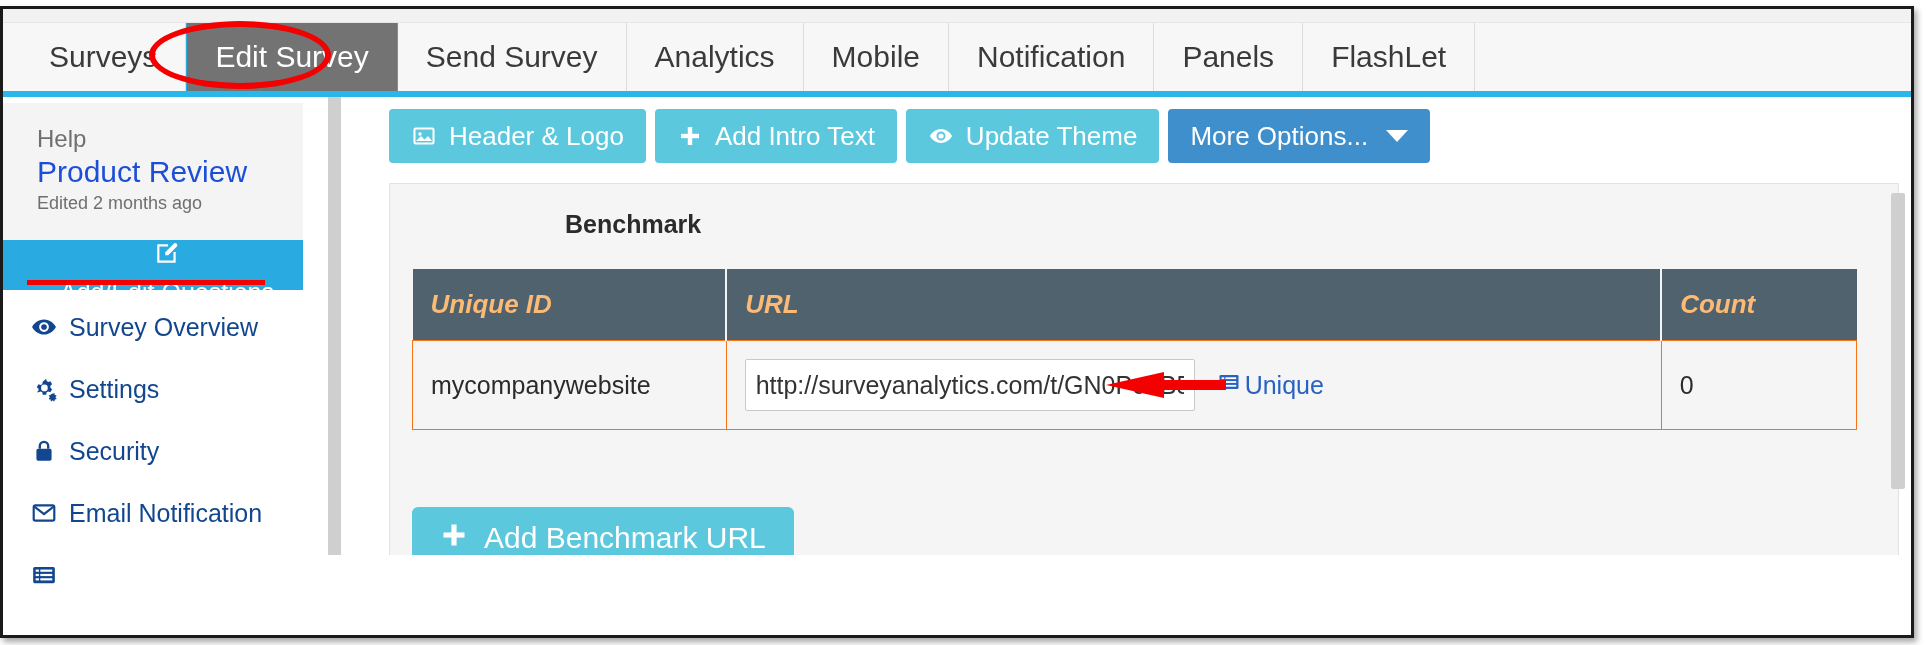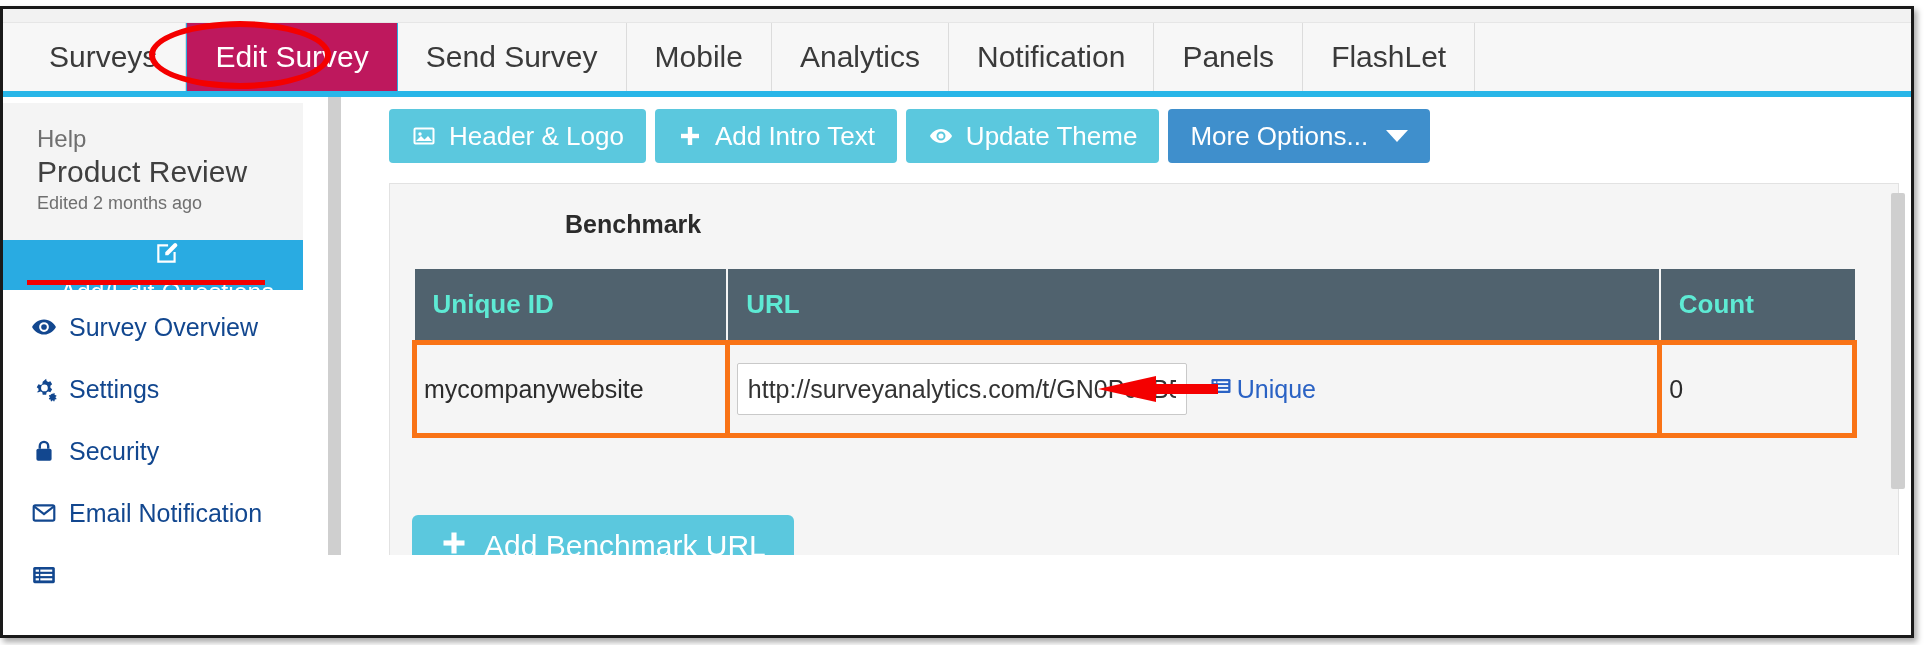--- a/index.html
+++ b/index.html
@@ -51,21 +51,21 @@
     margin-top: 14px;
     font-size: 30px;
     color: #3a3a3a;
     background: #f7f7f7;
     border-right: 1px solid #dcdcdc;
     white-space: nowrap;
     cursor: pointer;
   }
   .tab:first-child { border-left: 1px solid #dcdcdc; }
   .tab.active {
-    background: #be185d;
+    background: #737373;
     color: #ffffff;
     border-right: 1px solid #29abe2;
     border-left: 1px solid #29abe2;
   }
 
   
   .annot-ellipse {
     position: absolute;
     left: 146px;
     top: 12px;
@@ -98,21 +98,21 @@
     background: #f4f4f4;
     padding: 22px 0 26px 34px;
   }
   .sidebar-help {
     font-size: 24px;
     color: #6f6f6f;
     margin-bottom: 2px;
   }
   .sidebar-title {
     font-size: 30px;
-    color: #404040;
+    color: #1d4ed8;
     margin-bottom: 4px;
   }
   .sidebar-edited {
     font-size: 18px;
     color: #6f6f6f;
   }
   .nav-item {
     position: relative;
     display: flex;
     align-items: center;
@@ -227,34 +227,35 @@
   }
 
   table.bench {
     width: 1445px;
     margin-left: 22px;
     border-collapse: collapse;
     background: #f5f5f5;
   }
   table.bench th {
     background: #50626e;
-    color: #5eead4;
+    color: #fdba74;
     font-size: 26px;
     text-align: left;
     padding: 20px 12px 20px 18px;
     border-right: 2px solid #f5f5f5;
     font-weight: bold;
+    font-style: italic;
   }
   table.bench th:last-child { border-right: none; }
   table.bench td {
     background: #f5f5f5;
     font-size: 25px;
     color: #2b2b2b;
-    padding: 18px 0 18px 7px;
-    border: 5px solid #f97316;
+    padding: 18px 0 18px 18px;
+    border: 1px solid #f97316;
     vertical-align: middle;
   }
   .col-id { width: 265px; }
   .col-url { width: 790px; }
   .col-count { width: 165px; }
 
   .url-cell-inner {
     display: flex;
     align-items: center;
     gap: 22px;
@@ -333,24 +334,24 @@
     <div class="tab">
       <span>Surveys</span>
     </div>
     <div class="tab active">
       <span>Edit Survey</span>
     </div>
     <div class="tab">
       <span>Send Survey</span>
     </div>
     <div class="tab">
+      <span>Analytics</span>
+    </div>
+    <div class="tab">
       <span>Mobile</span>
-    </div>
-    <div class="tab">
-      <span>Analytics</span>
     </div>
     <div class="tab">
       <span>Notification</span>
     </div>
     <div class="tab">
       <span>Panels</span>
     </div>
     <div class="tab">
       <span>FlashLet</span>
     </div>

